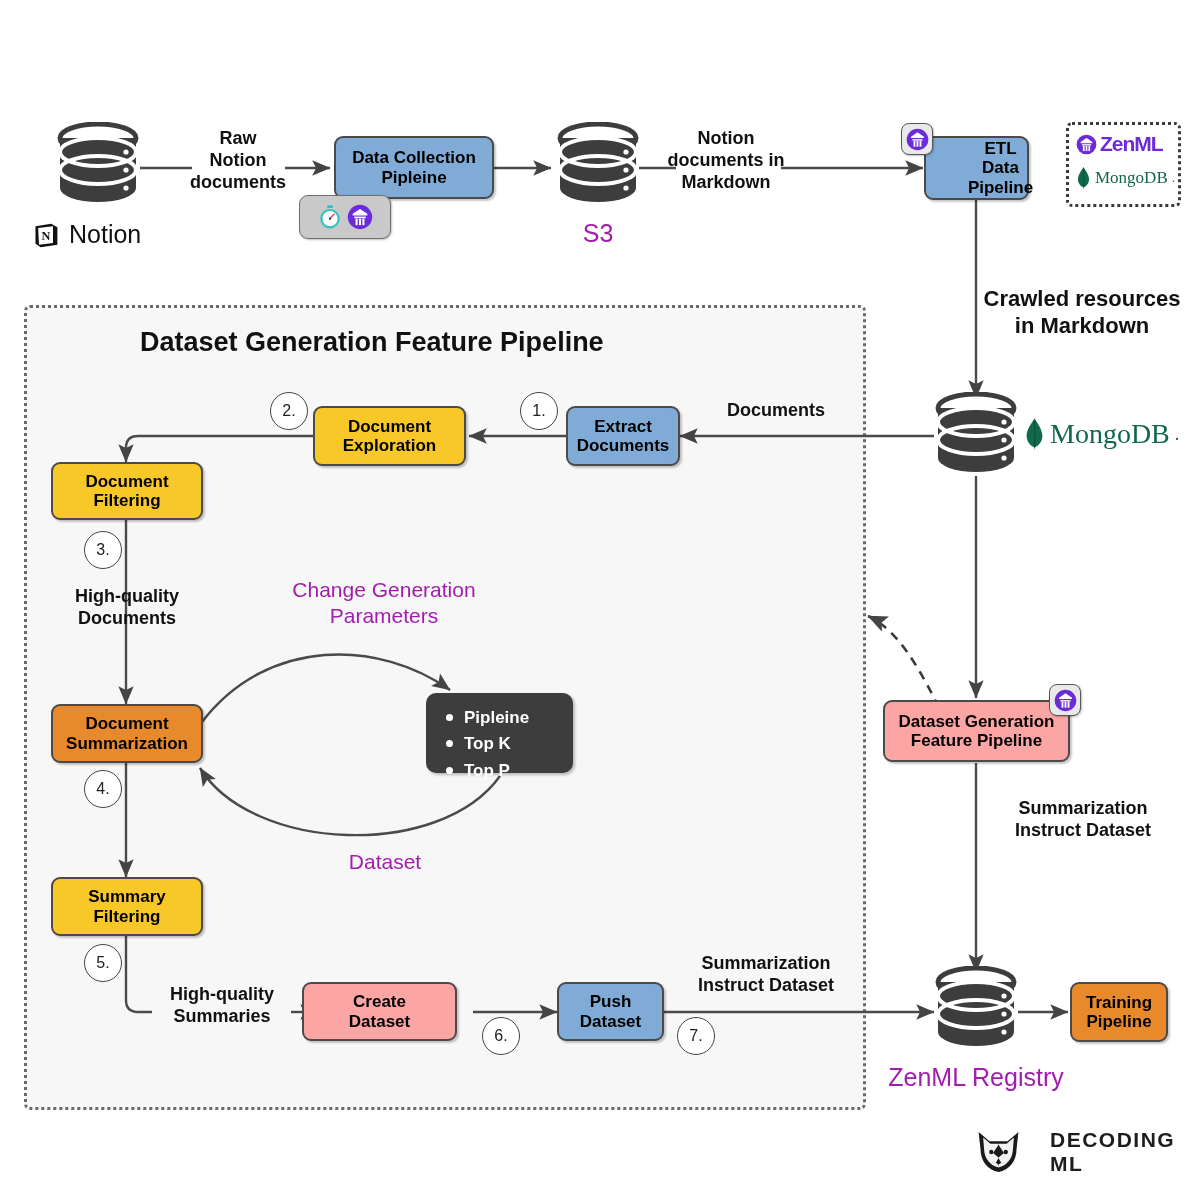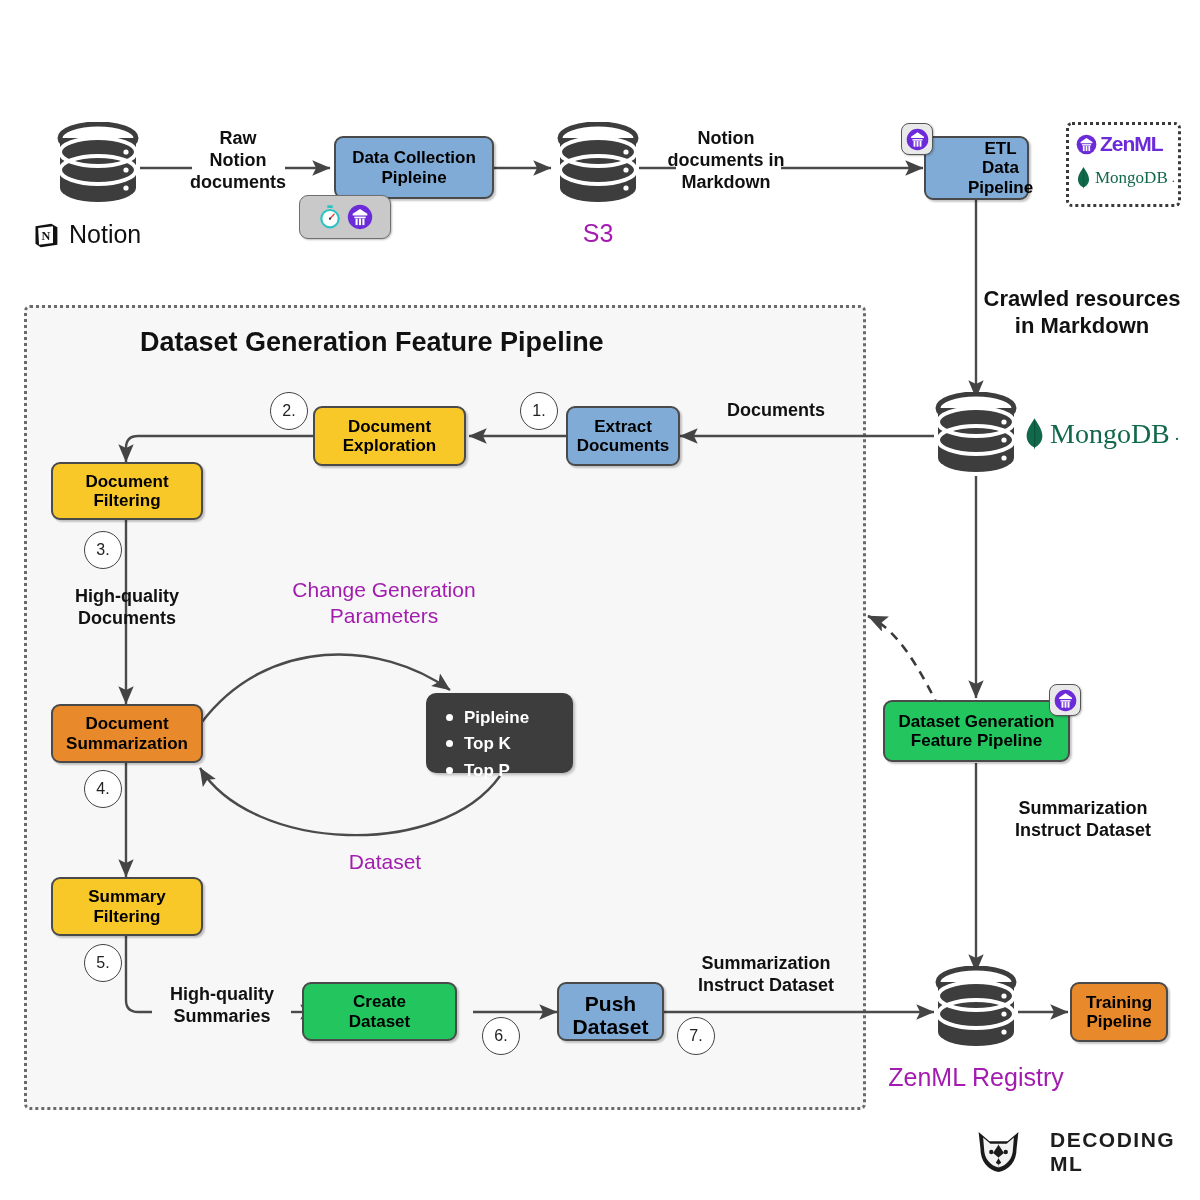--- a/index.html
+++ b/index.html
@@ -21,21 +21,21 @@
   .hdr-rule{position:absolute;left:8px;top:85px;width:1184px;height:5px;background:#2f2f2f;border-radius:2px;}
 
   
   .node{position:absolute;box-sizing:border-box;display:flex;align-items:center;justify-content:center;
     text-align:center;border:2px solid #4a4a4a;border-radius:9px;
     font-weight:700;line-height:1.12;color:#000;
     box-shadow:2px 2px 2px rgba(0,0,0,0.22);}
   .node span{display:block;white-space:pre-line;}
 
   .blue-light{background:#7fabd6;}
-  .blue-mid{background:#22c55e;align-items:center;}
+  .blue-mid{background:#fca5a5;align-items:center;}
   .yellow{background:#f8c828;}
   .orange{background:#e8892b;}
 
   
   .dotted-box{position:absolute;box-sizing:border-box;border:3px dotted #6a6a6a;border-radius:6px;
     background:#f7f7f7;}
   .legend-box{position:absolute;box-sizing:border-box;border:3px dotted #3a3a3a;border-radius:6px;background:#fff;}
 
   
   .lbl{position:absolute;text-align:center;font-weight:700;color:#111;line-height:1.22;white-space:pre-line;}
@@ -334,21 +334,21 @@
   <div class="step" style="left:84px;top:944px;">5.</div>
   <div class="lbl" style="left:150px;top:984px;width:144px;font-size:18px;">High-quality
 Summaries</div>
 
   <div class="node blue-mid" style="left:302px;top:982px;width:155px;height:59px;font-size:17px;">
     <span>Create
 Dataset</span>
   </div>
   <div class="step" style="left:482px;top:1017px;">6.</div>
 
-  <div class="node blue-light" style="left:557px;top:982px;width:107px;height:59px;font-size:21px;align-items:flex-end;">
+  <div class="node blue-light" style="left:557px;top:982px;width:107px;height:59px;font-size:17px;">
     <span>Push
 Dataset</span>
   </div>
   <div class="step" style="left:677px;top:1017px;">7.</div>
 
   <div class="lbl" style="left:678px;top:953px;width:176px;font-size:18px;">Summarization
 Instruct Dataset</div>
 
   <div class="lbl-reg" style="left:284px;top:577px;width:200px;font-size:21px;">Change Generation
 Parameters</div>

